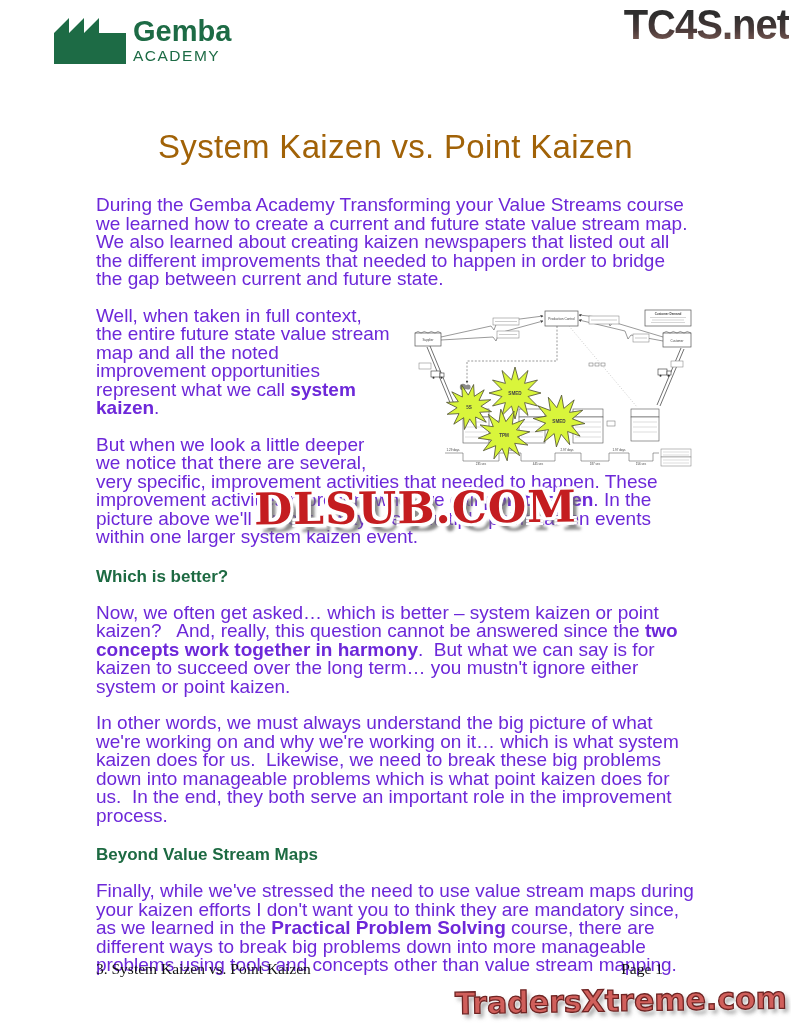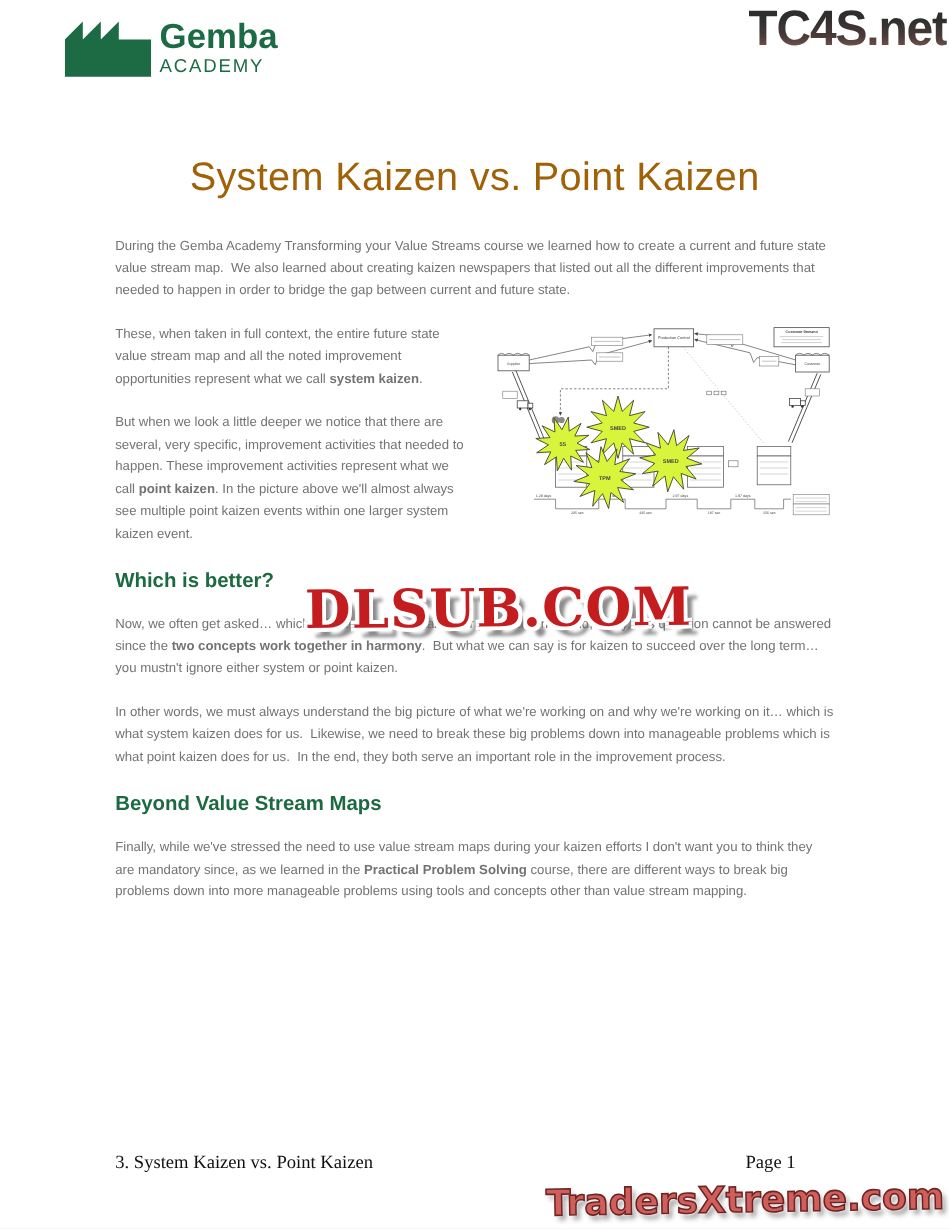--- a/index.html
+++ b/index.html
@@ -29,21 +29,21 @@
     transform: scaleY(1.04);
   }
 
   
   .main { padding: 128px 96px 0 96px; }
   h1 {
     margin:0 0 30px 0; text-align:center;
     font-size:33px; font-weight:400; color:#a16207; letter-spacing:.3px;
   }
   h2 { margin:20px 0 17px 0; font-size:17px; font-weight:bold; color:#1d6a42; }
-  p  { margin:0 0 18px 0; font-size:11px; line-height:18.5px; color:#737373; white-space:pre-wrap; }
+  p  { margin:0 0 18px 0; font-size:19px; line-height:18.5px; color:#6d28d9; white-space:pre-wrap; }
   p strong { font-weight:bold; }
 
   
   .vsm { float:right; width:290px; height:158px; margin:2px 0 4px 12px; background:#fff; position:relative; }
   .vsm svg { width:100%; height:100%; display:block; }
   .vsm text { font-family:"Liberation Sans",sans-serif; fill:#444; }
 
   
   .wm-dlsub {
     position:absolute; left:254px; top:482px;
@@ -233,21 +233,21 @@
           <polygon class="burst" fill="#d9f53b" stroke="#4b4b2f" stroke-width="0.8" points="136.0,84.0 123.1,87.5 132.5,97.0 119.6,93.6 123.0,106.5 113.5,97.1 110.0,110.0 106.5,97.1 97.0,106.5 100.4,93.6 87.5,97.0 96.9,87.5 84.0,84.0 96.9,80.5 87.5,71.0 100.4,74.4 97.0,61.5 106.5,70.9 110.0,58.0 113.5,70.9 123.0,61.5 119.6,74.4 132.5,71.0 123.1,80.5"></polygon>
           <text x="110" y="86" font-size="4.6" font-weight="bold" text-anchor="middle" fill="#222">SMED</text>
           <polygon class="burst" fill="#d9f53b" stroke="#4b4b2f" stroke-width="0.8" points="122.9,136.1 109.7,134.3 114.7,146.7 104.1,138.5 102.2,151.8 97.1,139.4 88.9,149.9 90.7,136.7 78.3,141.7 86.5,131.1 73.2,129.2 85.6,124.1 75.1,115.9 88.3,117.7 83.3,105.3 93.9,113.5 95.8,100.2 100.9,112.6 109.1,102.1 107.3,115.3 119.7,110.3 111.5,120.9 124.8,122.8 112.4,127.9"></polygon>
           <text x="99" y="128" font-size="4.6" font-weight="bold" text-anchor="middle" fill="#222">TPM</text>
           <polygon class="burst" fill="#d9f53b" stroke="#4b4b2f" stroke-width="0.8" points="179.9,114.6 166.6,116.8 175.1,127.2 162.6,122.5 164.7,135.7 156.2,125.3 151.4,137.9 149.2,124.6 138.8,133.1 143.5,120.6 130.3,122.7 140.7,114.2 128.1,109.4 141.4,107.2 132.9,96.8 145.4,101.5 143.3,88.3 151.8,98.7 156.6,86.1 158.8,99.4 169.2,90.9 164.5,103.4 177.7,101.3 167.3,109.8"></polygon>
           <text x="154" y="114" font-size="4.6" font-weight="bold" text-anchor="middle" fill="#222">SMED</text>
         </g>
       </svg>
     </div>
 
-    <p><span>These, when taken in full context, the entire future state value stream map and all the noted improvement opportunities represent what we call </span><strong>system kaizen</strong><span>.</span></p>
+    <p><span>Well, when taken in full context, the entire future state value stream map and all the noted improvement opportunities represent what we call </span><strong>system kaizen</strong><span>.</span></p>
     <p><span>But when we look a little deeper we notice that there are several, very specific, improvement activities that needed to happen. These improvement activities represent what we call </span><strong>point kaizen</strong><span>. In the picture above we'll almost always see multiple point kaizen events within one larger system kaizen event.</span></p>
 
     <h2>Which is better?</h2>
     <p><span>Now, we often get asked… which is better – system kaizen or point kaizen?   And, really, this question cannot be answered since the </span><strong>two concepts work together in harmony</strong><span>.  But what we can say is for kaizen to succeed over the long term… you mustn't ignore either system or point kaizen.</span></p>
     <p><span>In other words, we must always understand the big picture of what we're working on and why we're working on it… which is what system kaizen does for us.  Likewise, we need to break these big problems down into manageable problems which is what point kaizen does for us.  In the end, they both serve an important role in the improvement process.</span></p>
 
     <h2>Beyond Value Stream Maps</h2>
     <p><span>Finally, while we've stressed the need to use value stream maps during your kaizen efforts I don't want you to think they are mandatory since, as we learned in the </span><strong>Practical Problem Solving</strong><span> course, there are different ways to break big problems down into more manageable problems using tools and concepts other than value stream mapping.</span></p>
   </div>
 

